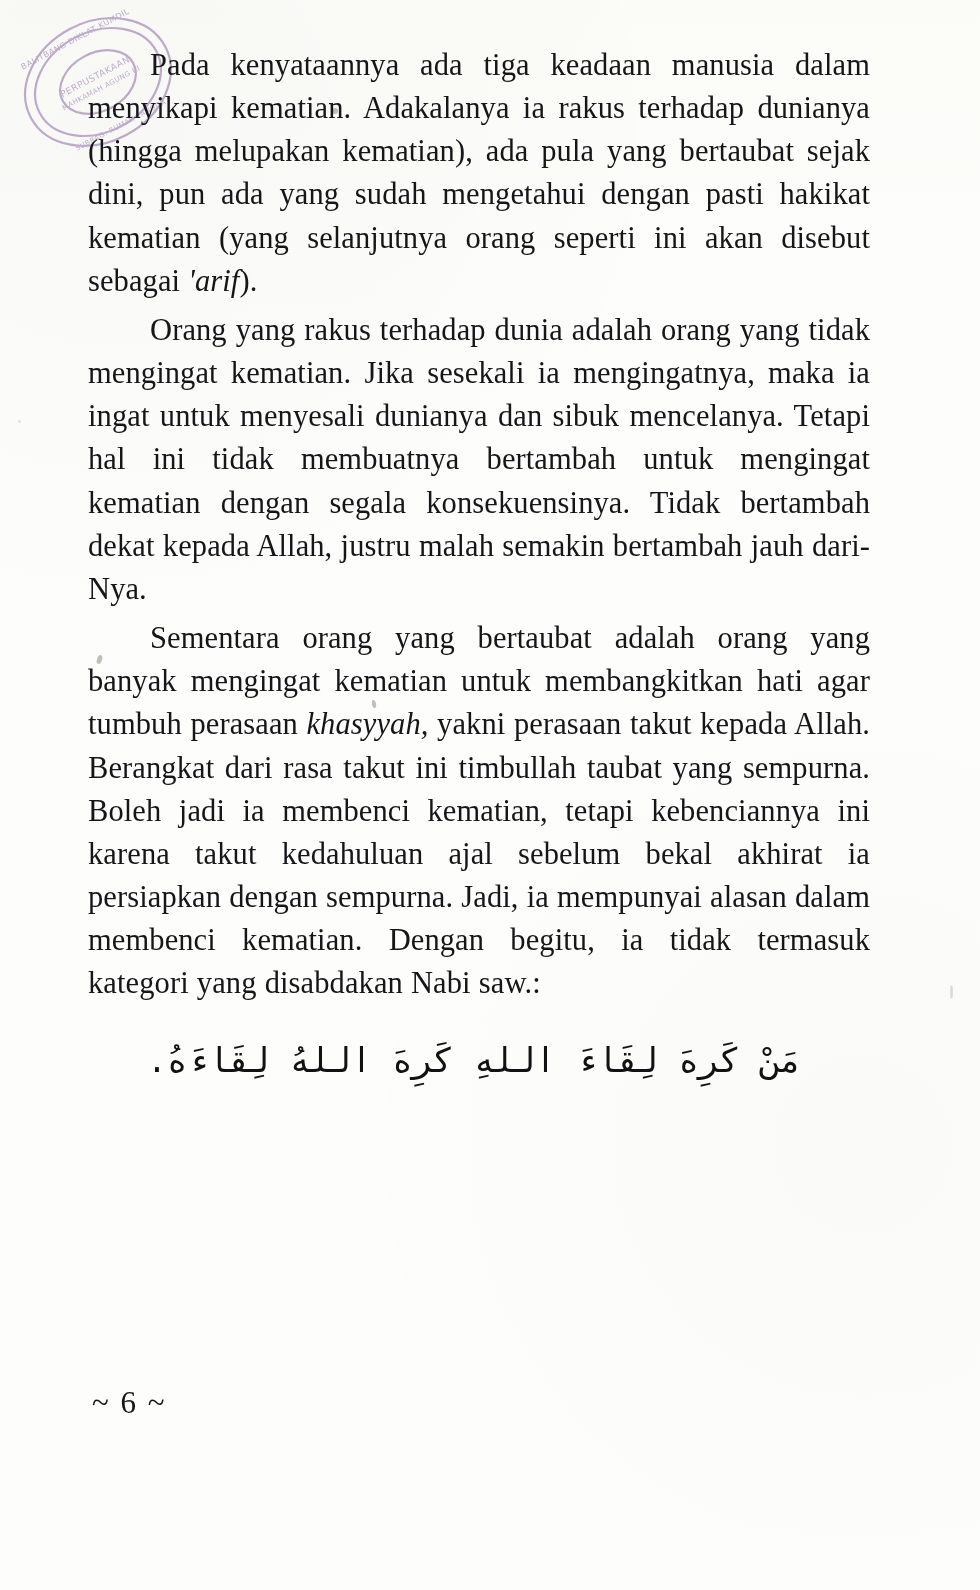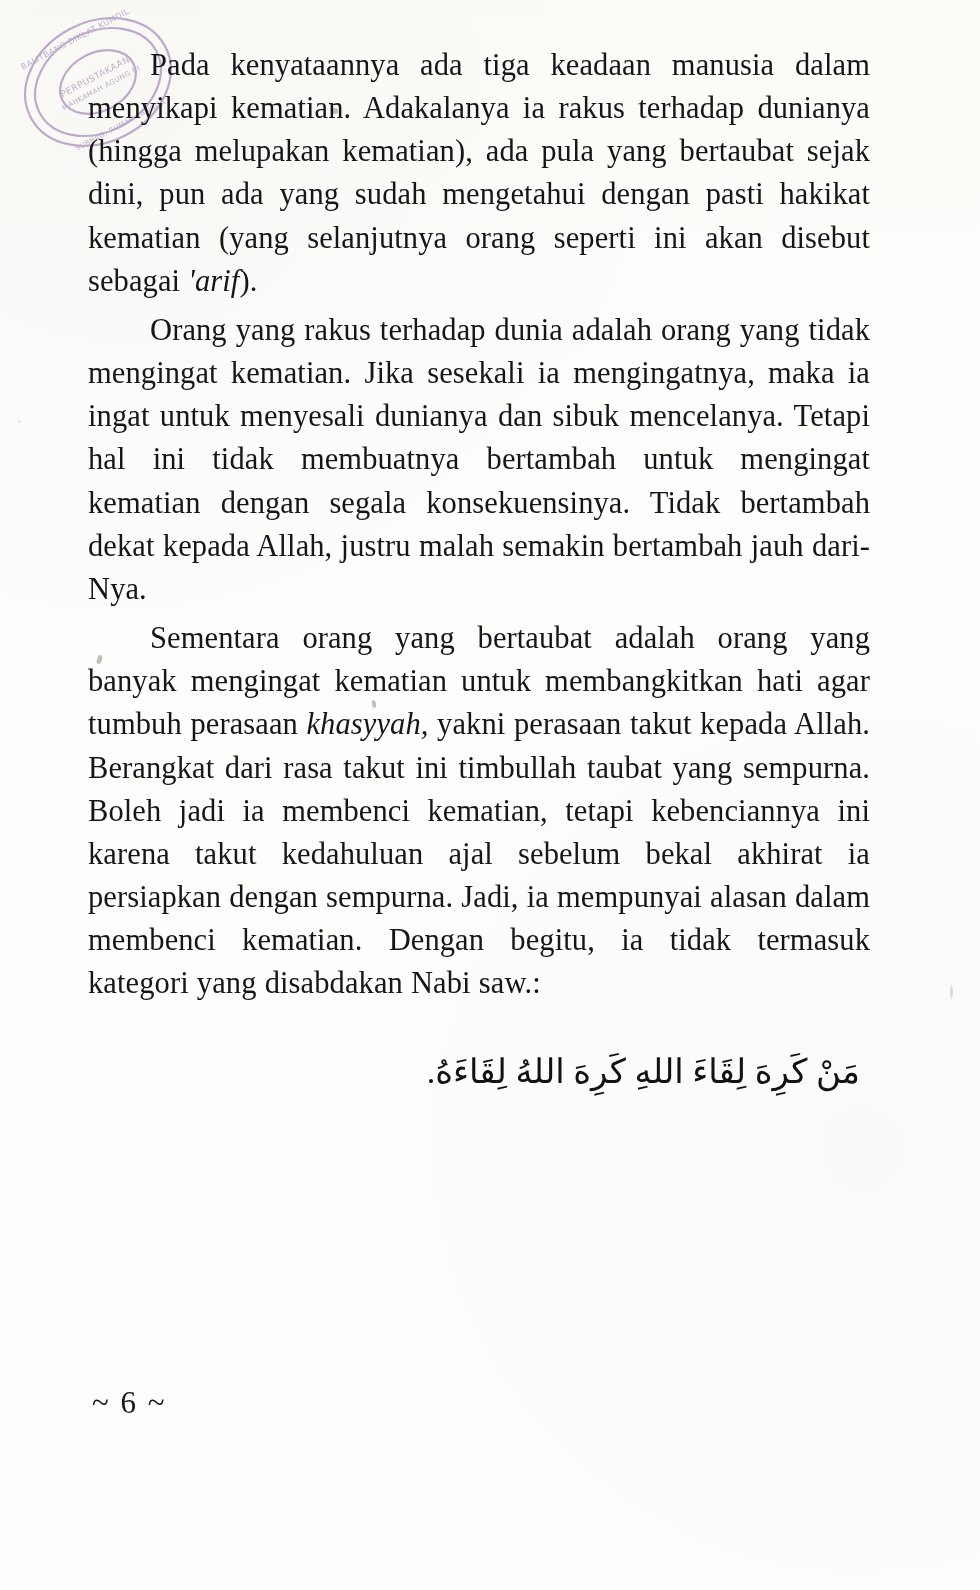--- a/index.html
+++ b/index.html
@@ -62,26 +62,27 @@
     text-indent: 62px;
     letter-spacing: 0.1px;
     word-spacing: 0.4px;
   }
 
   p.para em {
     font-style: italic;
   }
 
   .arabic {
-    margin: 38px 0 18px 0;
+    margin: 30px 0 18px 0;
+    text-align: center;
     direction: rtl;
     font-size: 34px;
     line-height: 1.7;
     color: #121214;
-    font-family: Liberation Serif, serif;
+    font-family: Liberation Mono, monospace;
     text-indent: 0;
     padding-right: 10px;
   }
 
   .translation {
     margin: 4px 0 0 0;
     font-size: 27.5px;
     line-height: 1.45;
     font-style: italic;
     color: #18181b;

